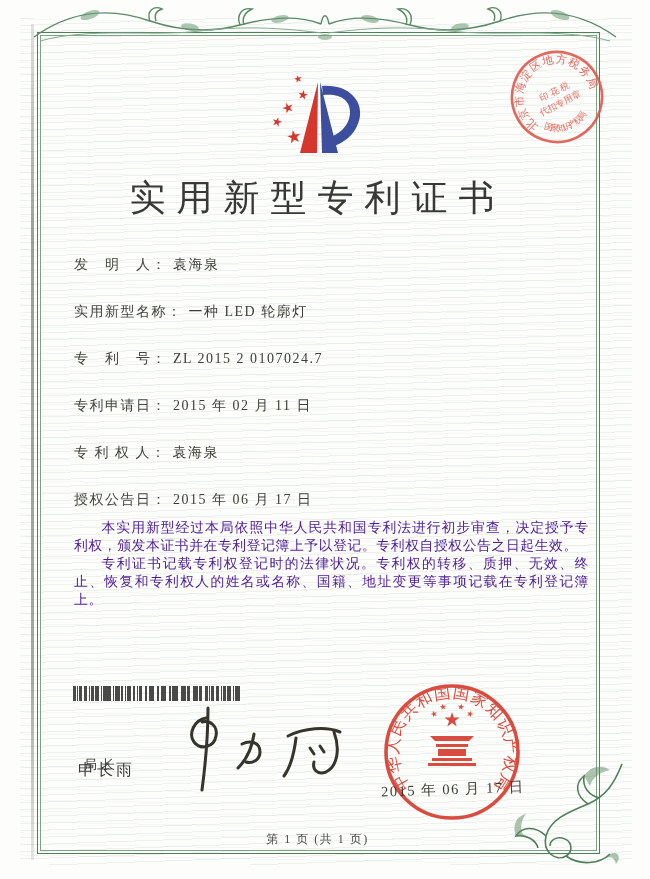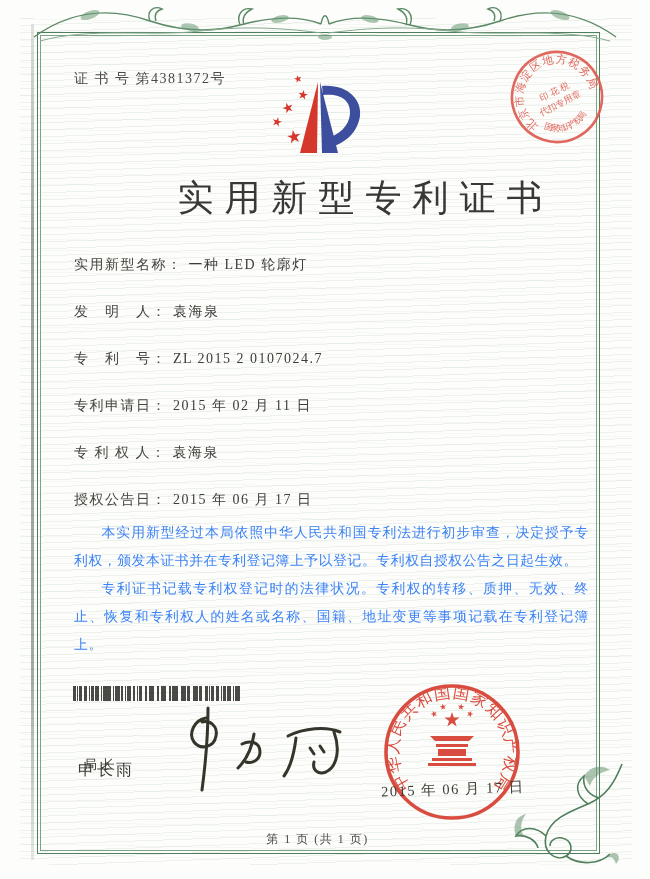--- a/index.html
+++ b/index.html
@@ -19,27 +19,27 @@
   }
   
   .scan-edge{position:absolute;left:31px;top:24px;width:3px;height:836px;
     background:linear-gradient(to bottom, rgba(95,110,95,.18), rgba(70,88,76,.55) 25%, rgba(70,88,76,.5) 78%, rgba(95,110,95,.15));}
   
   .frame{position:absolute;left:37px;top:32px;width:561px;height:820px;border:1.6px solid #4f7f5c;}
   .frame::after{content:"";position:absolute;inset:2px;border:1px solid #7ca287;}
   .svgabs{position:absolute;}
   .cert-no{position:absolute;left:74px;top:70px;font-size:14px;letter-spacing:1.5px;color:#4b4b46;}
   .title{position:absolute;left:37px;top:174px;width:561px;text-align:center;
-    font-size:36px;letter-spacing:11px;color:#383834;font-weight:500;padding-left:48px;}
+    font-size:36px;letter-spacing:11px;color:#383834;font-weight:500;}
   .fields{position:absolute;left:74px;top:256px;}
   .field-row{height:20px;margin-bottom:27px;font-size:14px;letter-spacing:1.5px;white-space:nowrap;}
   .f-label{color:#45453f;}
   .f-value{margin-left:6px;color:#3e3e38;}
   .body-text{position:absolute;left:74px;top:519px;width:515px;
-    font-size:13.8px;line-height:28px;text-align:justify;color:#3b82f6;letter-spacing:.6px;}
+    font-size:13.8px;line-height:18px;text-align:justify;color:#4c1d95;letter-spacing:.6px;}
   .body-text p{margin:0;text-indent:2em;}
   .barcode{position:absolute;left:73px;top:686px;width:167px;height:15px;
     background-image:
       repeating-linear-gradient(90deg,#23231f 0 2px,transparent 2px 6px),
       repeating-linear-gradient(90deg,#23231f 0 3px,transparent 3px 11px),
       repeating-linear-gradient(90deg,#23231f 0 1px,transparent 1px 4px);
     opacity:.82;}
   .director-title{position:absolute;left:84px;top:728px;font-size:13px;letter-spacing:5px;color:#3b3b35;margin-top:28px;}
   .director-name{position:absolute;left:78px;top:760px;font-size:16px;letter-spacing:3px;color:#3b3b35;text-align:center;}
   .seal-date{position:absolute;left:381px;top:780px;font-size:14.5px;letter-spacing:1.5px;
@@ -98,21 +98,20 @@
     </g>
   </svg>
 
   <svg class="svgabs" style="left:24px;top:762px;" width="115" height="110" viewBox="0 0 115 110">
     <use href="#flourish" class="flip-x" transform="translate(115,0) scale(-1,1)"></use>
   </svg>
   <svg class="svgabs" style="left:510px;top:762px;" width="115" height="110" viewBox="0 0 115 110">
     <use href="#flourish"></use>
   </svg>
 
-  <div class="cert-no">证 书 号 第4381372号</div>
 
   <svg class="svgabs" style="left:256px;top:74px;" width="112" height="84" viewBox="0 0 112 84">
     <path d="M62,8 L44,79 L61,79 Z" fill="#d5372c"></path>
     <path d="M64,8 L66,79 L82,79 Z" fill="#3d4e9e"></path>
     <path d="M66,12 C92,10 106,26 104,42 C101,62 84,72 70,74 L71,64 C83,61 93,52 94,40 C95,26 84,19 67,21 Z" fill="#3d4e9e"></path>
     <g fill="#d5372c">
       <use href="#star" transform="translate(42,5) scale(4) rotate(-15)"></use>
       <use href="#star" transform="translate(47,21) scale(5) rotate(10)"></use>
       <use href="#star" transform="translate(32,34) scale(5.5) rotate(-20)"></use>
       <use href="#star" transform="translate(21,48) scale(5) rotate(15)"></use>
@@ -133,24 +132,24 @@
       </text>
       <text x="57" y="54" font-size="9" fill="#dd5449" text-anchor="middle">印 花 税</text>
       <text x="57" y="67" font-size="9" fill="#dd5449" text-anchor="middle">代扣专用章</text>
     </g>
   </svg>
 
   <div class="title">实用新型专利证书</div>
 
   <div class="fields">
     <div class="field-row">
+      <span class="f-label">发　明　人：</span><span class="f-value">袁海泉</span>
+    </div>
+    <div class="field-row">
       <span class="f-label">实用新型名称：</span><span class="f-value">一种 LED 轮廓灯</span>
-    </div>
-    <div class="field-row">
-      <span class="f-label">发　明　人：</span><span class="f-value">袁海泉</span>
     </div>
     <div class="field-row">
       <span class="f-label">专　利　号：</span><span class="f-value">ZL 2015 2 0107024.7</span>
     </div>
     <div class="field-row">
       <span class="f-label">专利申请日：</span><span class="f-value">2015 年 02 月 11 日</span>
     </div>
     <div class="field-row">
       <span class="f-label">专 利 权 人：</span><span class="f-value">袁海泉</span>
     </div>

